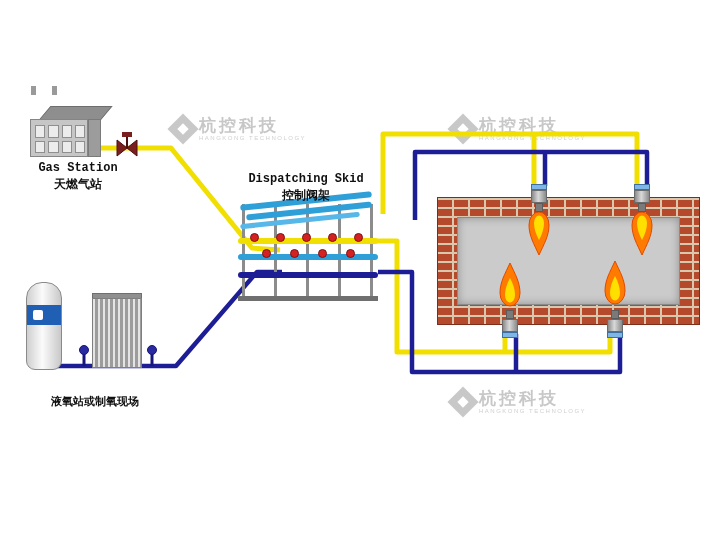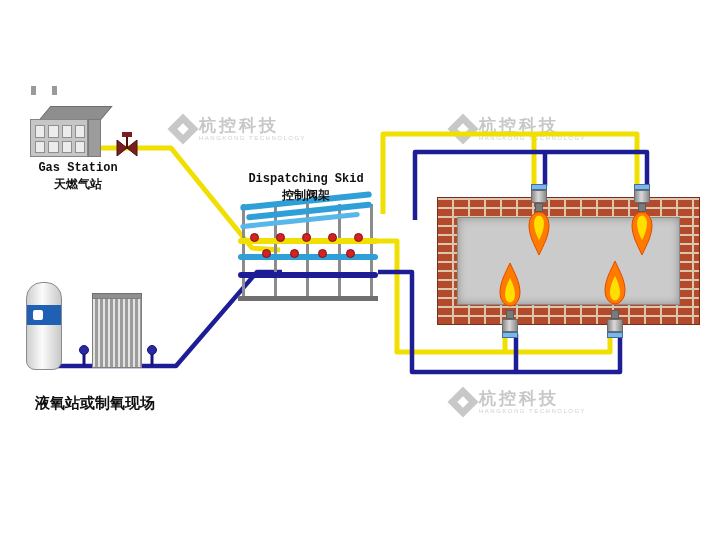--- a/index.html
+++ b/index.html
@@ -80,21 +80,21 @@
   .flame.down{transform:rotate(180deg);}
 
   
   .lbl{position:absolute;z-index:5;text-align:center;color:#101010;}
   .lbl .en{font-family:"Liberation Mono",monospace;font-weight:bold;font-size:12px;white-space:nowrap;}
   .lbl .zh{font-family:"Liberation Sans",sans-serif;font-weight:bold;font-size:12px;margin-top:1px;white-space:nowrap;}
   #gas-label{left:18px;top:161px;width:120px;}
   #skid-label{left:230px;top:172px;width:152px;}
   #o2-label{left:0px;top:393px;width:190px;}
   #o2-label .en{font-size:10.5px;}
-  #o2-label .zh{font-size:15px;font-family:Liberation Mono, monospace;}
+  #o2-label .zh{font-size:11px;font-family:Liberation Mono, monospace;}
 </style>
 </head>
 <body>
 
 <div class="canvas">
 
   <div class="wm" id="wm1">
     <div class="wm-icon"></div>
     <div class="wm-text">
       <span class="wm-zh">杭控科技</span>

